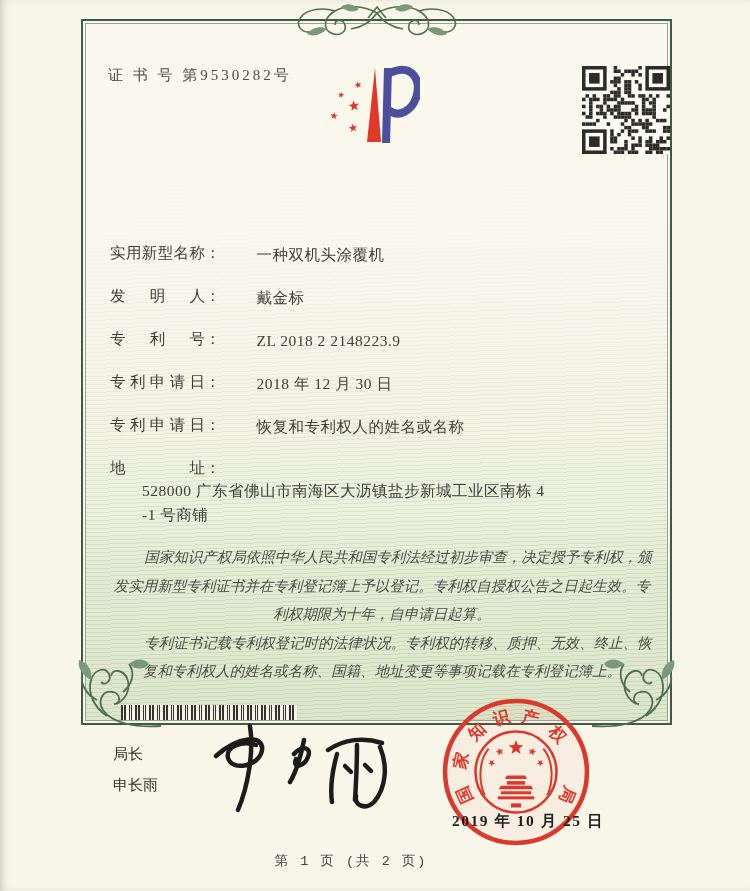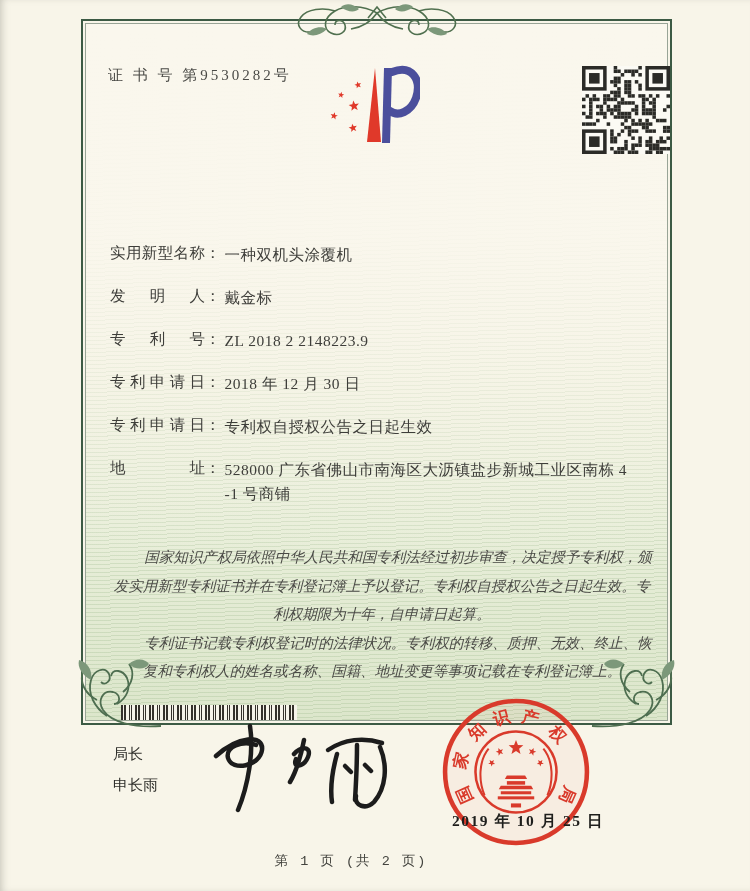--- a/index.html
+++ b/index.html
@@ -34,21 +34,21 @@
   .title  { left:0; right:0; top:140px; text-align:center; padding-right:34px;
             font-size:34px; font-weight:700; letter-spacing:3px; color:#3a3a36; }
 
   
   .fields { left:24px; top:219px; right:14px; font-size:15.5px; color:#3e3e3a; }
   .row { position:relative; height:43px; }
   .row.address { height:64px; }
   .flabel { display:inline-block; width:95px; text-align:justify; text-align-last:justify; vertical-align:top; }
   .colon  { display:inline-block; margin-right:4px; vertical-align:top; }
   .fvalue { display:inline-block; vertical-align:top; white-space:pre-line;
-            max-width:432px; line-height:24px; letter-spacing:.5px; }
+            max-width:432px; line-height:24px; letter-spacing:.5px;margin-left:32px; }
   .pair2 { position:absolute; left:263px; top:0; }
 
   
   .paragraphs { left:22px; top:519px; width:548px;
     font-size:14.5px; font-style:italic; color:#4a4a46;
     line-height:28.5px;text-align:center; }
   .paragraphs p { text-indent:2.2em; }
 
   
   .barcode { left:35px; top:681px; width:176px; height:15px;
@@ -344,21 +344,21 @@
       <div class="row">
         <span class="flabel">发明人</span><span class="colon">：</span><span class="fvalue">戴金标</span>
       </div>
       <div class="row">
         <span class="flabel">专利号</span><span class="colon">：</span><span class="fvalue">ZL 2018 2 2148223.9</span>
       </div>
       <div class="row">
         <span class="flabel">专利申请日</span><span class="colon">：</span><span class="fvalue">2018 年 12 月 30 日</span>
       </div>
       <div class="row">
-        <span class="flabel">专利申请日</span><span class="colon">：</span><span class="fvalue">专利权自授权公告之日起生效</span>
+        <span class="flabel">专利申请日</span><span class="colon">：</span><span class="fvalue">恢复和专利权人的姓名或名称</span>
       </div>
       <div class="row address">
         <span class="flabel">地址</span><span class="colon">：</span><span class="fvalue">528000 广东省佛山市南海区大沥镇盐步新城工业区南栋 4
 -1 号商铺</span>
       </div>
     </div>
 
     <div class="paragraphs">
       <p>国家知识产权局依照中华人民共和国专利法经过初步审查，决定授予专利权，颁发实用新型专利证书并在专利登记簿上予以登记。专利权自授权公告之日起生效。专利权期限为十年，自申请日起算。</p>
       <p>专利证书记载专利权登记时的法律状况。专利权的转移、质押、无效、终止、恢复和专利权人的姓名或名称、国籍、地址变更等事项记载在专利登记簿上。</p>

